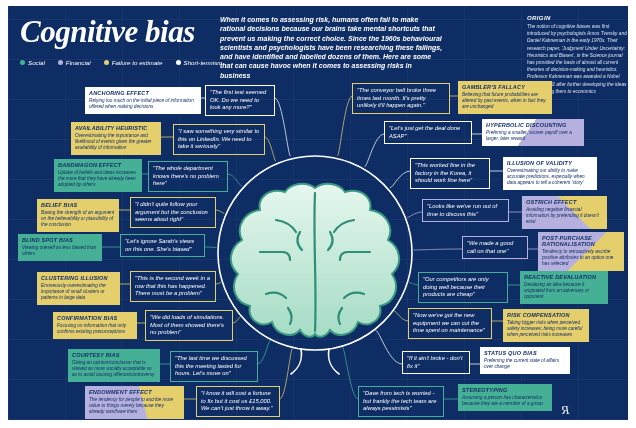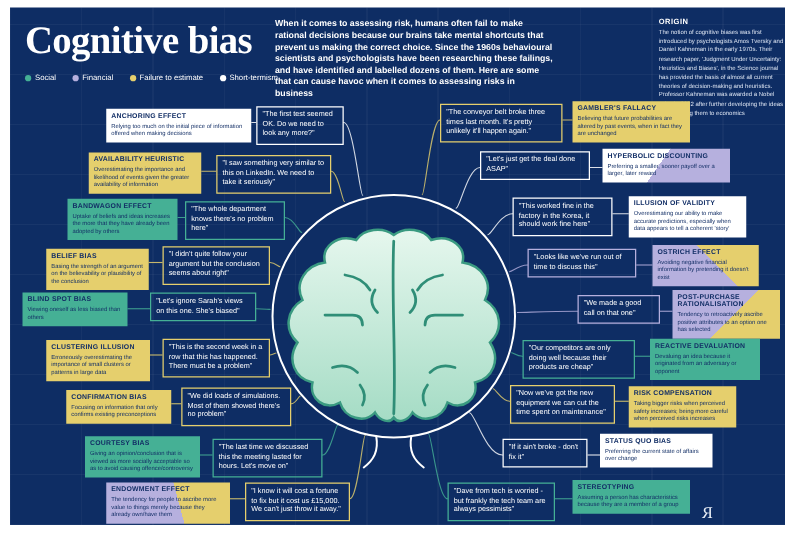--- a/index.html
+++ b/index.html
@@ -5,20 +5,21 @@
   html,body{margin:0;padding:0;background:#ffffff;width:636px;height:428px;overflow:hidden;}
   *{box-sizing:border-box;}
   .canvas{
     position:absolute;left:8px;top:6px;width:620px;height:414px;
     background-color:#0e2d64;
     background-image:
       repeating-linear-gradient(0deg, rgba(255,255,255,0.045) 0 1px, transparent 1px 40px),
       repeating-linear-gradient(90deg, rgba(255,255,255,0.035) 0 1px, transparent 1px 57px);
     font-family:"Liberation Sans", sans-serif;
     overflow:hidden;
+    font-style:italic;
   }
   .page-title{
     position:absolute;left:12px;top:8px;width:200px;
     font-family:"Liberation Serif", serif;font-weight:bold;font-size:31px;
     color:#ffffff;letter-spacing:-0.5px;
   }
   .legend{position:absolute;left:12px;top:53px;display:flex;gap:13px;align-items:center;}
   .legend-item{display:flex;align-items:center;gap:3px;}
   .legend-dot{width:5px;height:5px;border-radius:50%;display:inline-block;}
   .legend-label{font-size:6.2px;color:#ffffff;}

